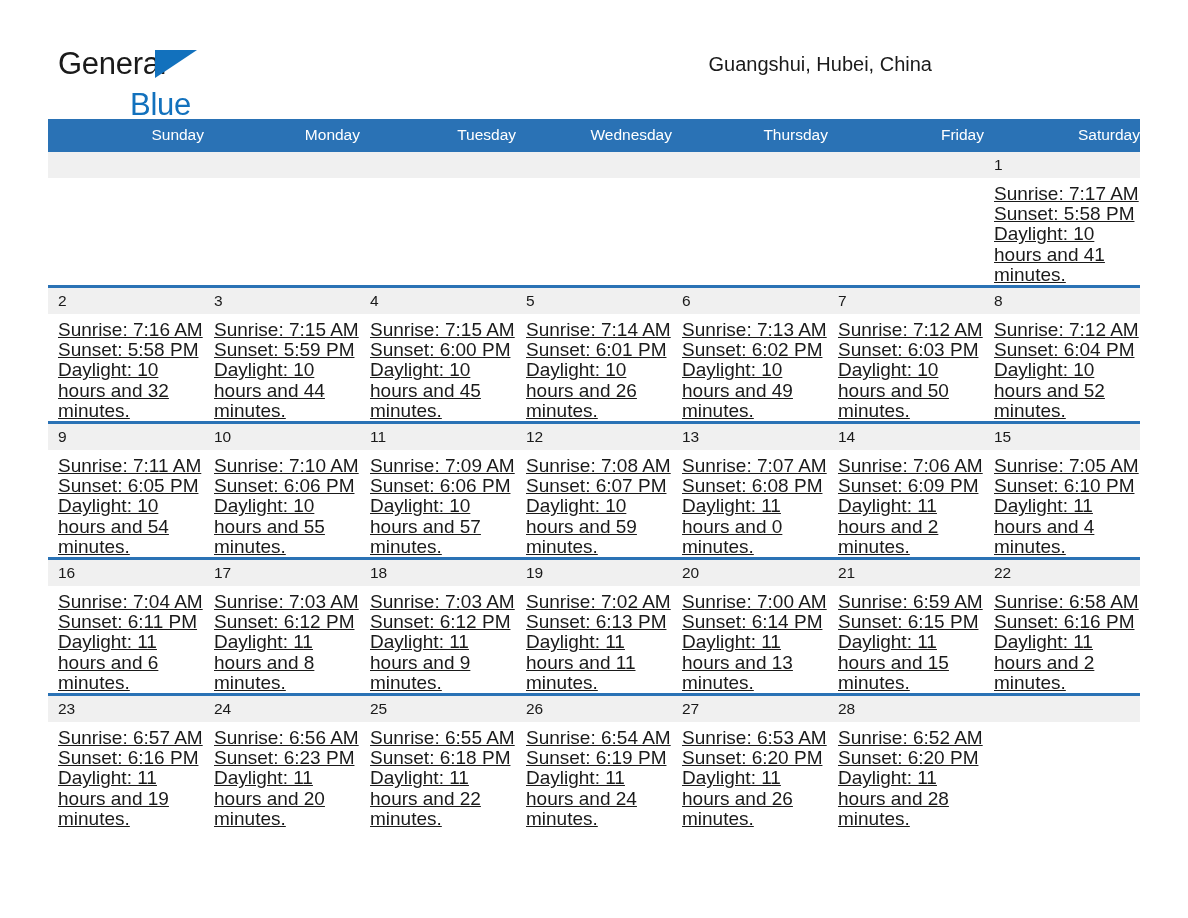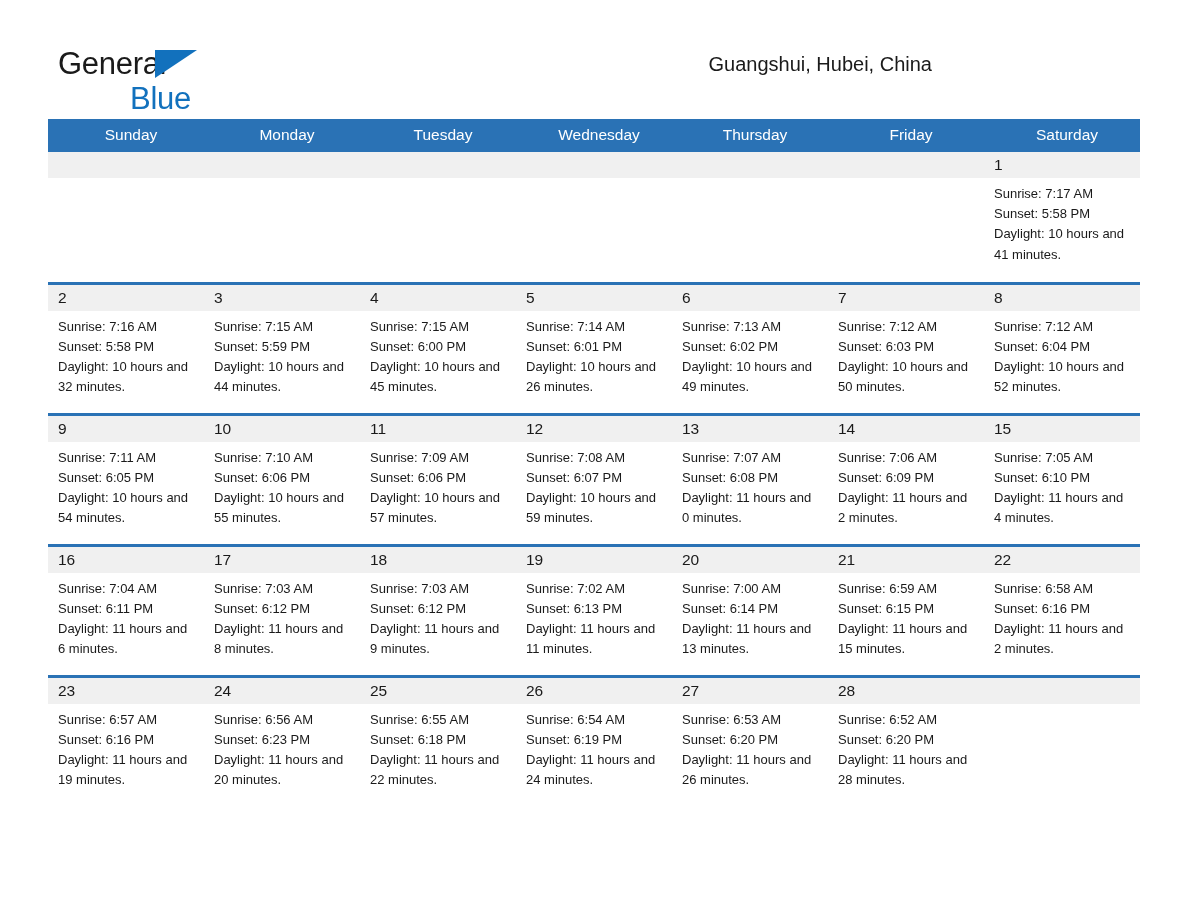--- a/index.html
+++ b/index.html
@@ -51,21 +51,21 @@
     left: 97px;
     top: 2px;
     width: 0;
     height: 0;
     border-left: 42px solid #1271bd;
     border-bottom: 28px solid transparent;
   }
   .logo-row2 {
     display: block;
     margin-left: 72px;
-    margin-top: 4px;
+    margin-top: 10px;
     font-size: 31px;
     color: #1271bd;
     letter-spacing: -0.3px;
   }
 
   .title-block {
     text-align: right;
   }
   .cal-title {
     font-size: 42px;
@@ -88,21 +88,21 @@
     width: 1092px;
     border-collapse: collapse;
     table-layout: fixed;
     margin-top: 6px;
   }
   .calendar th {
     background: #2a72b5;
     color: #ffffff;
     font-weight: normal;
     font-size: 15.5px;
-    text-align: center;
+    text-align: right;
     padding: 7px 0 8px 10px;
     height: 18px;
     box-sizing: border-box;
   }
   .calendar td {
     vertical-align: top;
     padding: 0;
     border-top: 3px solid #2a72b5;
     height: 131px;
     box-sizing: border-box;
@@ -118,23 +118,24 @@
     background: #f0f0f0;
     font-size: 15.5px;
     color: #1a1a1a;
     padding: 5px 0 5px 10px;
     height: 26px;
     box-sizing: border-box;
     line-height: 16px;
   }
   .cell-body {
     padding: 6px 8px 0 10px;
-    font-size: 13px;
+    font-size: 19px;
     line-height: 20.2px;
     color: #1a1a1a;
+    text-decoration: underline;
   }
   .cell-body div {
     white-space: nowrap;
   }
   .cell-body .daylight {
     white-space: normal;
   }
 </style>
 </head>
 <body>

